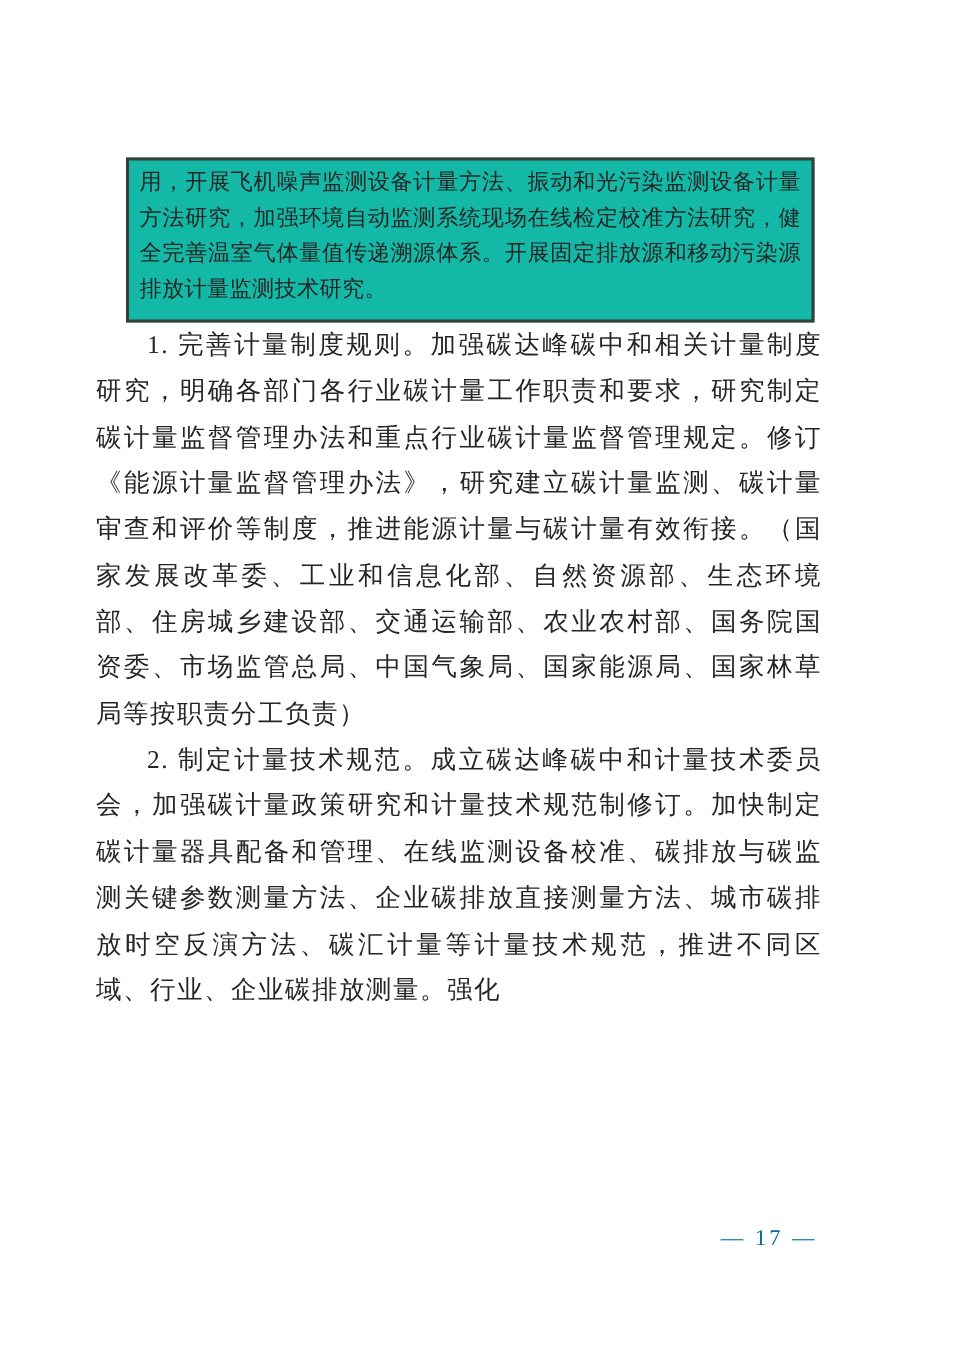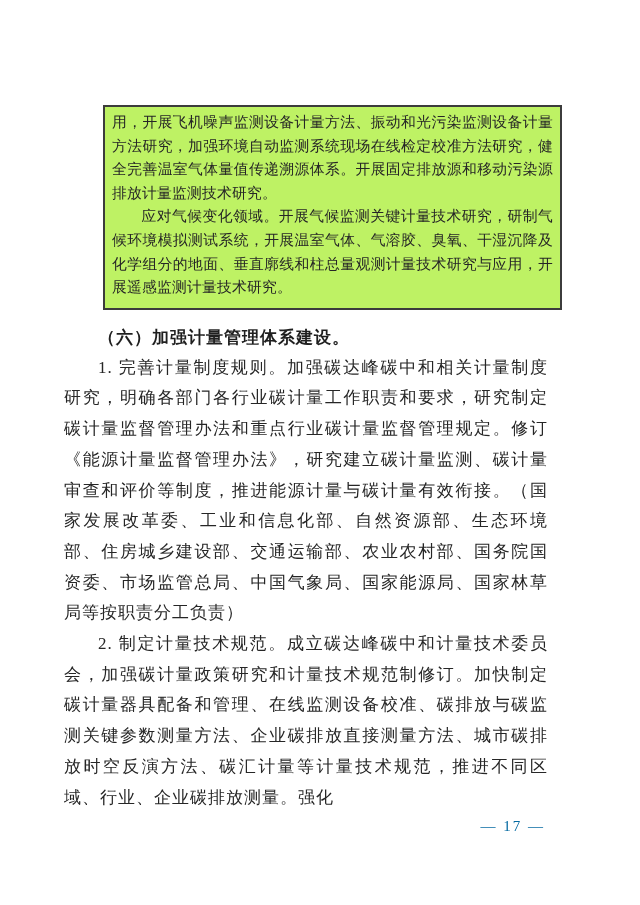--- a/index.html
+++ b/index.html
@@ -17,25 +17,25 @@
     overflow: hidden;
   }
   .content {
     position: absolute;
     left: 64px;
     top: 105px;
     width: 484px;
   }
   .quote-box {
     box-sizing: border-box;
-    margin-left: 39px;
+    margin-left: 20px;
     width: 459px;
     border: 2px solid #3c3c3c;
     padding: 4px 7px 8px 7px;
-    background: #bef264;
+    background: #14b8a6;
   }
   .quote-box p {
     margin: 0;
     font-size: 14.8px;
     line-height: 23.6px;
     letter-spacing: 0.2px;
     text-align: justify;
     text-indent: 2em;
     color: #262626;
     word-break: break-all;
@@ -73,24 +73,22 @@
 </style>
 </head>
 <body>
 
 <div class="page">
 
   <div class="content">
 
     <div class="quote-box">
       <p class="no-indent">用，开展飞机噪声监测设备计量方法、振动和光污染监测设备计量方法研究，加强环境自动监测系统现场在线检定校准方法研究，健全完善温室气体量值传递溯源体系。开展固定排放源和移动污染源排放计量监测技术研究。</p>
-      <p>应对气候变化领域。开展气候监测关键计量技术研究，研制气候环境模拟测试系统，开展温室气体、气溶胶、臭氧、干湿沉降及化学组分的地面、垂直廓线和柱总量观测计量技术研究与应用，开展遥感监测计量技术研究。</p>
     </div>
 
-    <p class="section-heading">（六）加强计量管理体系建设。</p>
 
     <p class="body-para">1. 完善计量制度规则。加强碳达峰碳中和相关计量制度研究，明确各部门各行业碳计量工作职责和要求，研究制定碳计量监督管理办法和重点行业碳计量监督管理规定。修订《能源计量监督管理办法》，研究建立碳计量监测、碳计量审查和评价等制度，推进能源计量与碳计量有效衔接。（国家发展改革委、工业和信息化部、自然资源部、生态环境部、住房城乡建设部、交通运输部、农业农村部、国务院国资委、市场监管总局、中国气象局、国家能源局、国家林草局等按职责分工负责）</p>
 
     <p class="body-para">2. 制定计量技术规范。成立碳达峰碳中和计量技术委员会，加强碳计量政策研究和计量技术规范制修订。加快制定碳计量器具配备和管理、在线监测设备校准、碳排放与碳监测关键参数测量方法、企业碳排放直接测量方法、城市碳排放时空反演方法、碳汇计量等计量技术规范，推进不同区域、行业、企业碳排放测量。强化</p>
 
   </div>
 
   <div class="page-number">— 17 —</div>
 
 </div>

